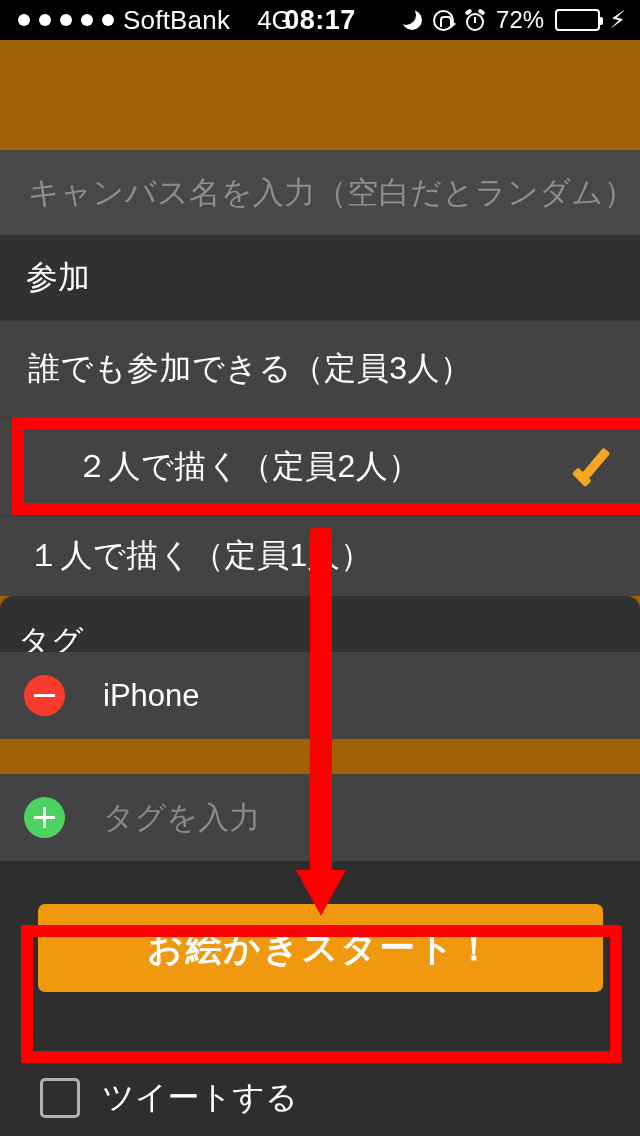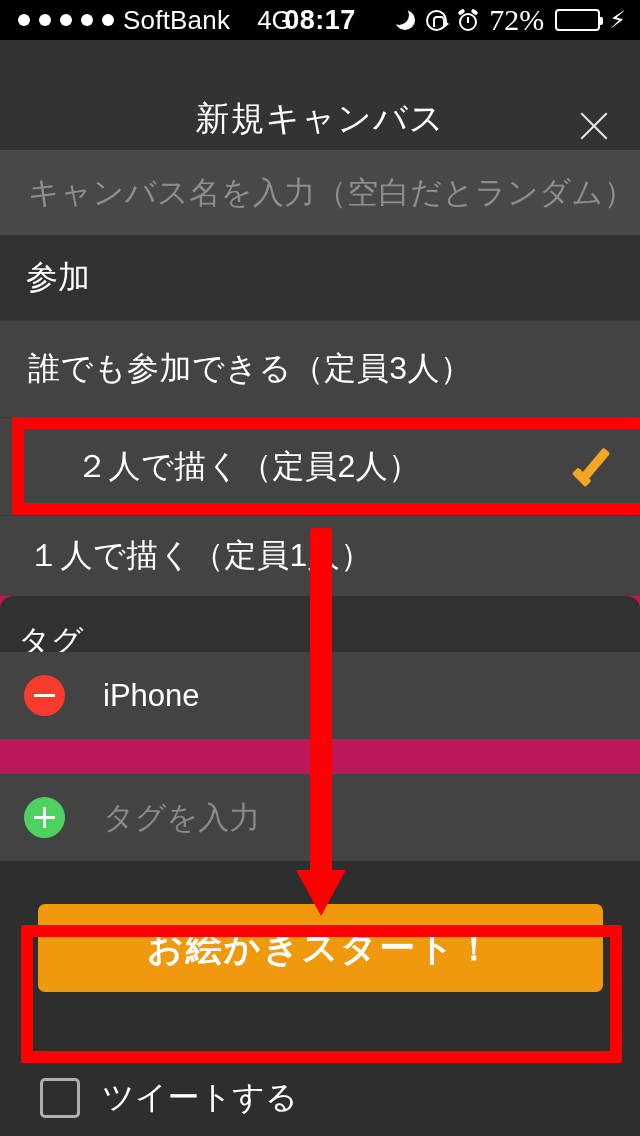--- a/index.html
+++ b/index.html
@@ -3,21 +3,21 @@
 <meta charset="utf-8">
 <style>
   * { margin:0; padding:0; box-sizing:border-box; }
   html,body { width:640px; height:1136px; }
   body {
     background:#2b2b2b;
     font-family:"Liberation Sans","DejaVu Sans",sans-serif;
     -webkit-font-smoothing:antialiased;
     overflow:hidden;
   }
-  #app { position:relative; width:640px; height:1136px; overflow:hidden; background:#be185d; }
+  #app { position:relative; width:640px; height:1136px; overflow:hidden; background:#a16207; }
 
   
   .statusbar{
     position:absolute; left:0; top:0; width:640px; height:40px;
     background:#000; color:#fff;
     display:flex; align-items:center;
     font-size:25px;
   }
   .sb-left{ display:flex; align-items:center; gap:9px; padding-left:18px; }
   .sb-dots{ display:flex; gap:9px; align-items:center; }
@@ -59,21 +59,21 @@
     border-radius:50%; border:2px solid #fff; box-sizing:border-box;
   }
   .alarm .hand{
     position:absolute; left:9px; top:7px; width:2px; height:6px; background:#fff;
   }
   .alarm .ear-l, .alarm .ear-r{
     position:absolute; top:0px; width:7px; height:4px; background:#fff; border-radius:2px;
   }
   .alarm .ear-l{ left:0; transform:rotate(-35deg); }
   .alarm .ear-r{ right:0; transform:rotate(35deg); }
-  .sb-batt-text{ font-size:30px;font-family:Liberation Serif, serif; }
+  .sb-batt-text{ font-size:24px; }
   .battery{
     position:relative; width:45px; height:22px;
     border:2px solid #fff; border-radius:4px; padding:2px;
   }
   .battery .fill{ height:100%; background:#4CD964; border-radius:1px; }
   .battery:after{
     content:""; position:absolute; right:-5px; top:6px; width:3px; height:8px;
     background:#fff; border-radius:0 2px 2px 0;
   }
   .bolt{ font-size:24px; line-height:1; margin-left:-2px; }
@@ -227,27 +227,20 @@
         <i class="ear-l"></i>
           <i class="ear-r"></i>
           <i class="hand"></i>
       </span>
       <span class="sb-batt-text">72%</span>
       <span class="battery"><i class="fill" style="width:72%"></i></span>
       <span class="bolt">⚡</span>
     </div>
   </div>
 
-  <div class="navbar">
-    <div class="nav-title">新規キャンバス</div>
-    <div class="close-btn">
-        <span></span>
-        <span></span>
-      </div>
-  </div>
 
   <div class="name-field">
     <span class="ph">キャンバス名を入力（空白だとランダム）</span>
   </div>
 
   <div class="section" id="sec-join">
     <span class="label">参加</span>
   </div>
 
   <div class="row" id="opt-0">

